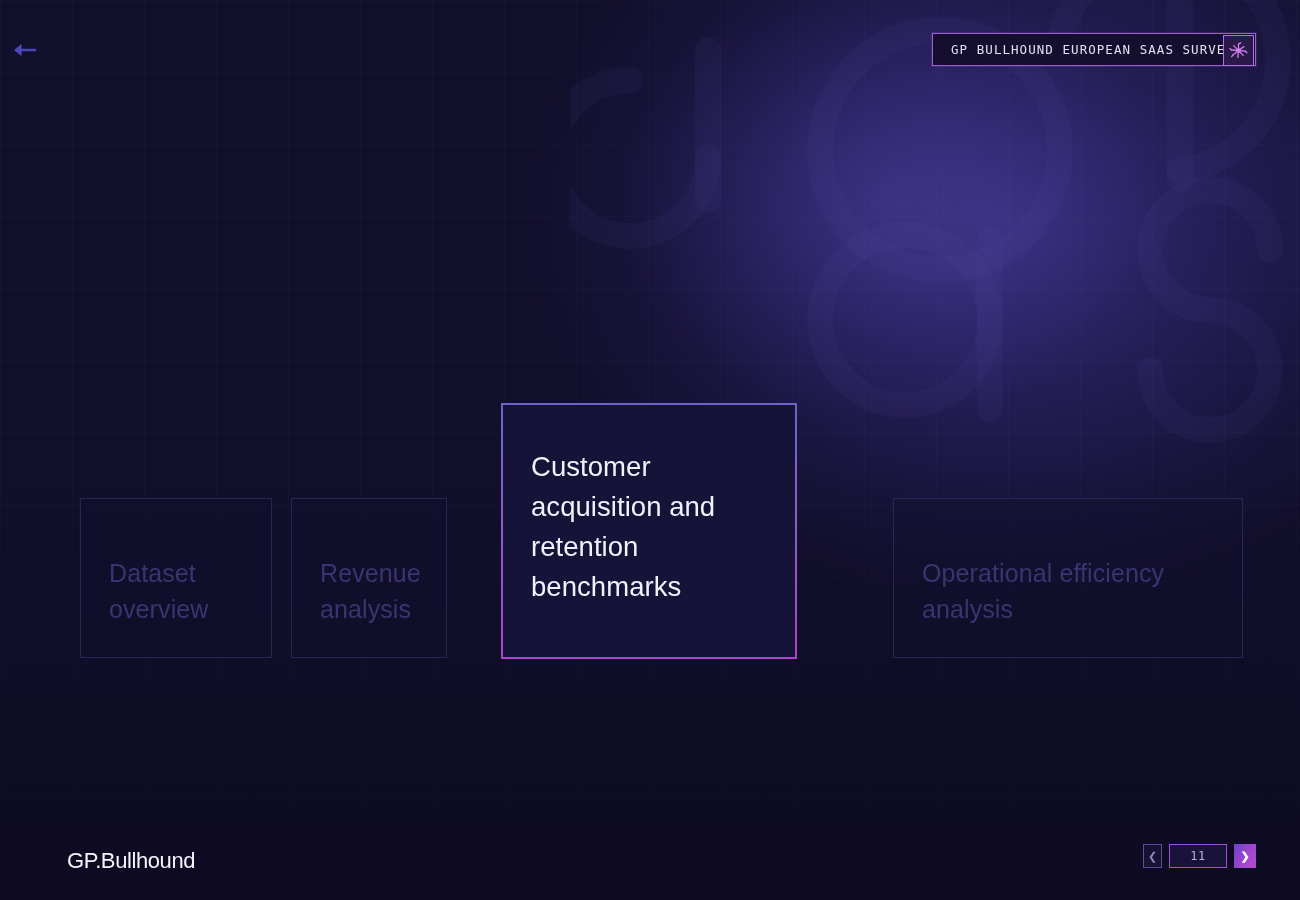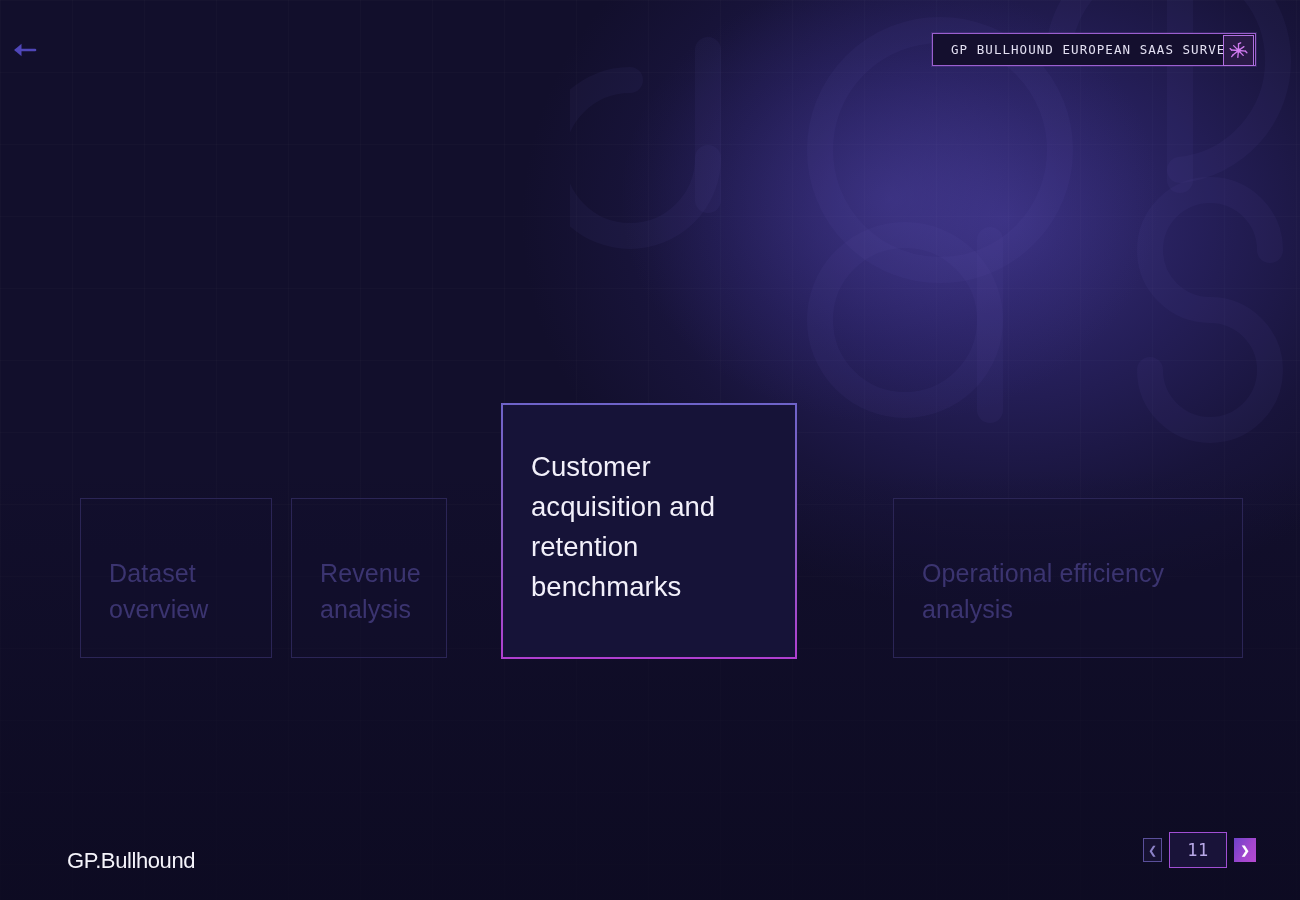--- a/index.html
+++ b/index.html
@@ -164,25 +164,25 @@
   }
   .pg-prev {
     width:19px; height:24px;
     border:1px solid #5a4f9a;
     background:rgba(40,32,80,0.35);
     display:flex; align-items:center; justify-content:center;
     color:#8d83c8; font-size:11px;
     cursor:pointer;
   }
   .pg-num {
-    min-width:58px; height:36px;
+    min-width:58px; height:24px;
     border:1px solid #a14fd4;
     background:#191339;
     display:flex; align-items:center; justify-content:center;
-    color:#b9a9e8; font-size:17px; letter-spacing:0.5px;
+    color:#b9a9e8; font-size:12px; letter-spacing:0.5px;
     font-family:"DejaVu Sans Mono", monospace;
     cursor:pointer;
   }
   .pg-next {
     width:22px; height:24px;
     background:linear-gradient(120deg,#6d42c8 0%, #a347cf 60%, #b54ad0 100%);
     display:flex; align-items:center; justify-content:center;
     color:#ffffff; font-size:11px; font-weight:700;
     cursor:pointer;
   }

